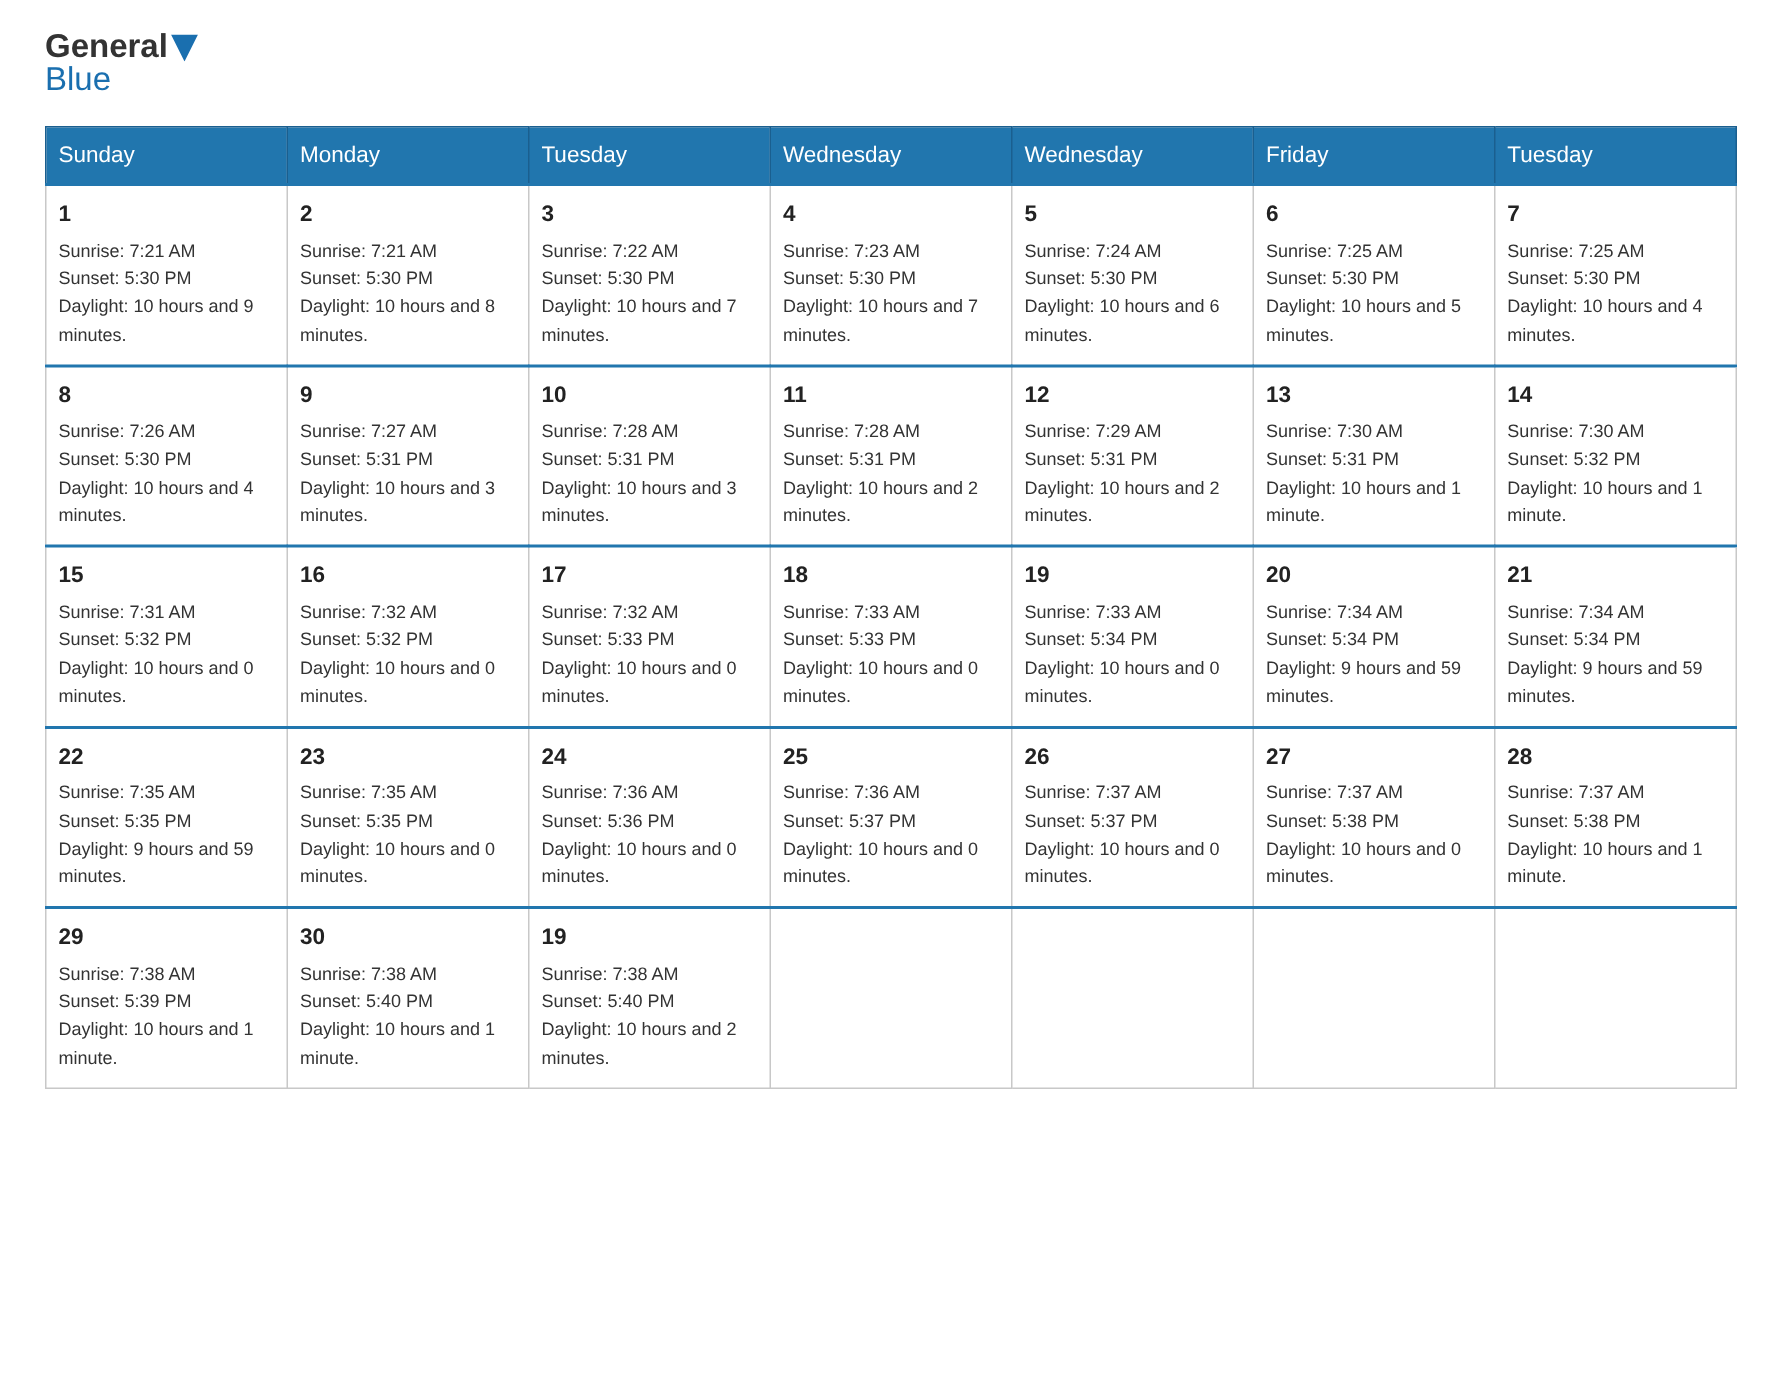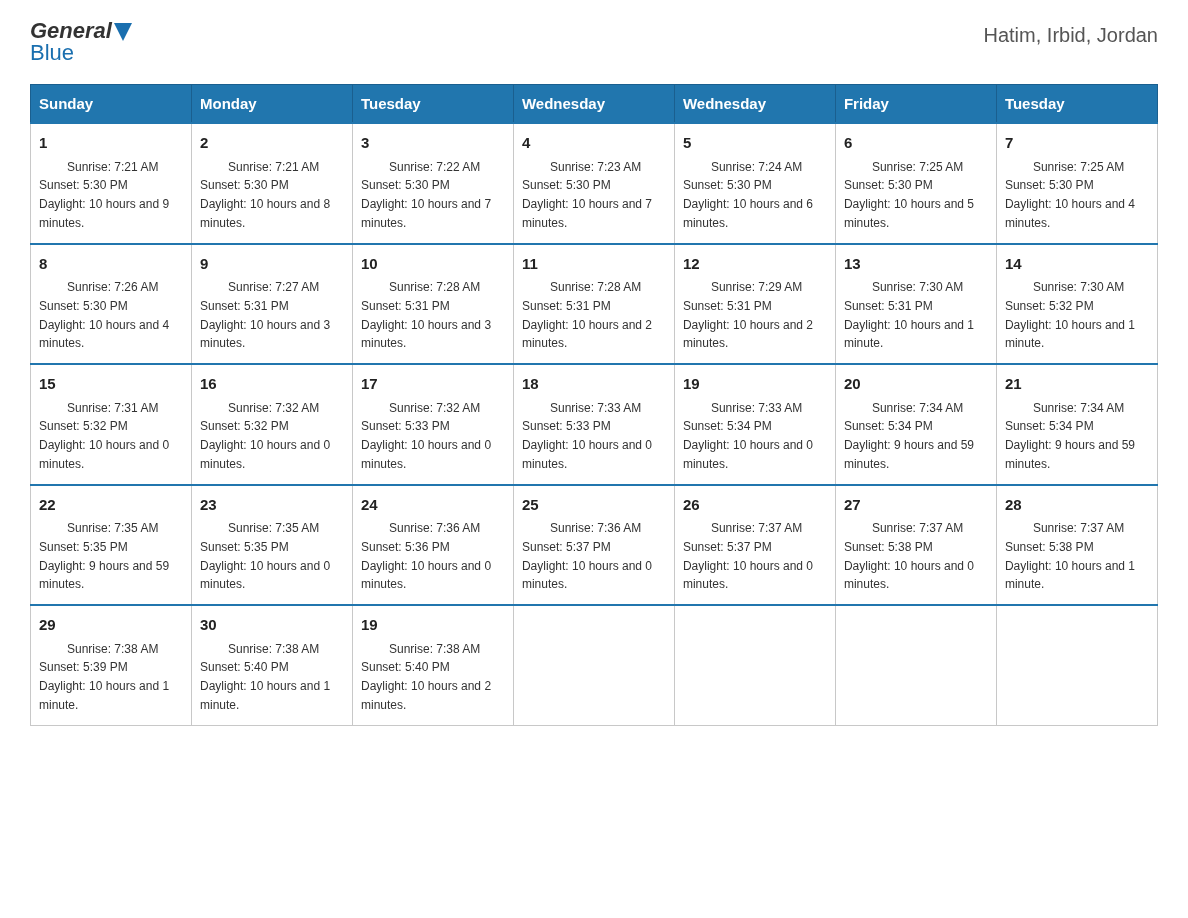--- a/index.html
+++ b/index.html
@@ -47,21 +47,21 @@
     }
     .calendar {
       width: 100%;
       border-collapse: collapse;
       border: 1px solid #b0b0b0;
     }
     .calendar thead th {
       background-color: #2176ae;
       color: #fff;
       font-size: 15px;
-      font-weight: bold;
+      font-weight: normal;
       padding: 10px 8px;
       text-align: left;
       border: 1px solid #1a5f8f;
     }
     .calendar tbody td {
       vertical-align: top;
       padding: 8px 8px 10px 8px;
       border: 1px solid #c8c8c8;
       width: 14.285%;
       font-size: 12.5px;
@@ -73,48 +73,46 @@
       font-size: 15px;
       font-weight: bold;
       color: #222;
       display: block;
       margin-bottom: 3px;
     }
     .day-info {
       font-size: 12px;
       color: #333;
       line-height: 1.55;
-      margin-left: 28px;
     }
     .calendar tbody tr {
       border-top: 2px solid #2176ae;
     }
     .empty-cell {
       background: #fff;
     }
   </style>
 </head>
 <body>
 
 <div class="header">
   <div class="logo">
     <div style="line-height:1;">
-      <div style="display:flex;align-items:center;gap:2px;font-style:italic;">
+      <div style="display:flex;align-items:center;gap:2px;">
         <span class="logo-text-general">General</span>
         <svg width="18" height="18" viewBox="0 0 18 18" style="margin-top:2px;">
           <polygon points="0,0 18,0 9,18" fill="#1a6faf"></polygon>
         </svg>
       </div>
       <div>
         <span class="logo-text-blue">Blue</span>
       </div>
     </div>
   </div>
   <div class="title-block">
-    <div class="location">Hatim, Irbid, Jordan</div>
   </div>
 </div>
 
 <table class="calendar">
   <thead>
     <tr>
     <th>Sunday</th>
         <th>Monday</th>
         <th>Tuesday</th>
         <th>Wednesday</th>

